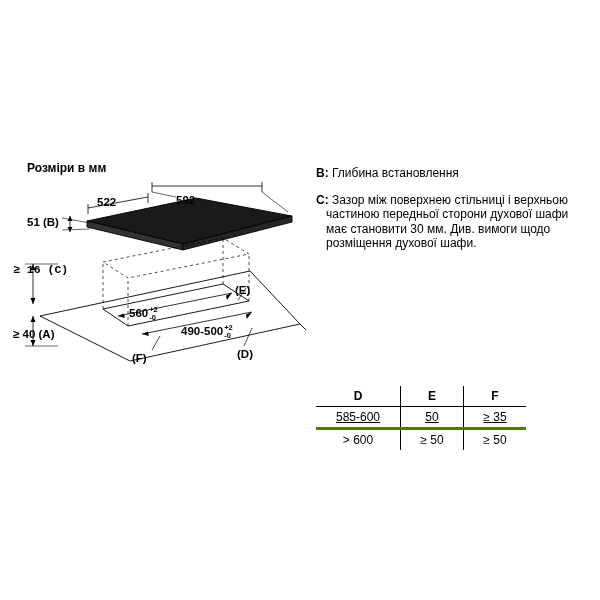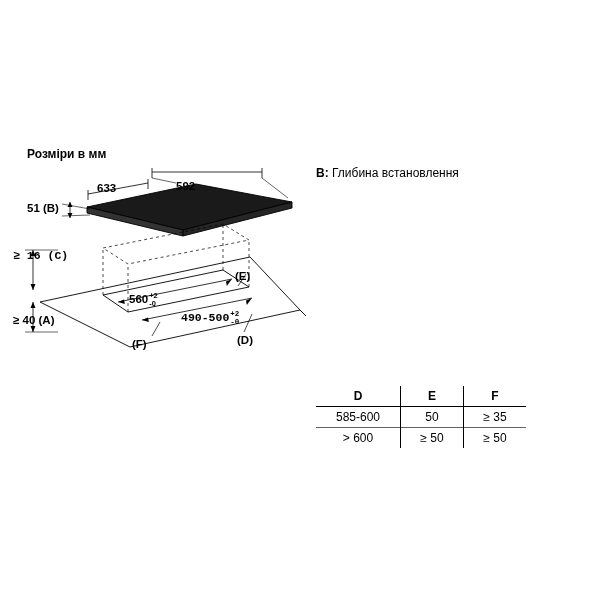--- a/index.html
+++ b/index.html
@@ -10,21 +10,21 @@
   body {
     width: 600px;
     height: 600px;
     position: relative;
     font-family: "Liberation Sans", sans-serif;
     color: #000000;
     overflow: hidden;
   }
   #stage {
     position: absolute;
-    left: 0; top: 2px;
+    left: 0; top: 16px;
     width: 600px;
     height: 444px;
   }
   .lbl {
     position: absolute;
     font-size: 11.5px;
     line-height: 13px;
     white-space: nowrap;
   }
   .bold { font-weight: bold; }
@@ -64,21 +64,21 @@
     font-size: 12px;
   }
   #tbl td, #tbl th {
     padding: 3px 9px 3px 9px;
     text-align: center;
     font-weight: normal;
     white-space: nowrap;
   }
   #tbl thead th { font-weight: bold; }
   #tbl thead tr { border-bottom: 1px solid #000; }
-  #tbl tbody tr:first-child { border-bottom: 1px solid #4d7c0f; }
+  #tbl tbody tr:first-child { border-bottom: 3px solid #4d7c0f; text-decoration: underline; }
   #tbl .c1 { border-right: 1px solid #000; min-width: 66px; }
   #tbl .c2 { border-right: 1px solid #000; min-width: 44px; }
   #tbl .c3 { min-width: 44px; }
   
   .tol {
     display: inline-block;
     vertical-align: middle;
     font-size: 7.5px;
     line-height: 8px;
     text-align: left;
@@ -154,43 +154,47 @@
 
       <line x1="152" y1="334" x2="160" y2="320" stroke="#000" stroke-width="0.7"></line>
 
       <line x1="300" y1="308" x2="306" y2="314" stroke="#000" stroke-width="0.9"></line>
     </g>
   </svg>
 
   
   <div id="title">Розміри в мм</div>
 
-  <div class="lbl bold" style="left:97px; top:180px;">633</div>
+  <div class="lbl bold" style="left:97px; top:180px;">522</div>
   <div class="lbl bold" style="left:176px; top:178px;text-align:right;">592</div>
   <div class="lbl bold" style="left:27px; top:200px;">51 (B)</div>
   <div class="lbl bold" style="left:13px; top:247px;font-family:Liberation Mono, monospace;">≥ 16 (C)</div>
   <div class="lbl bold" style="left:13px; top:312px;">≥ 40 (A)</div>
 
   <div class="lbl bold" style="left:129px; top:290px;">
     <span>560</span><span class="tol"><span>+2</span><span>-0</span></span>
   </div>
 
-  <div class="lbl bold" style="left:181px; top:308px;font-family:Liberation Mono, monospace;">
+  <div class="lbl bold" style="left:181px; top:308px;">
     <span>490-500</span><span class="tol"><span>+2</span><span>-0</span></span>
   </div>
 
   <div class="lbl bold" style="left:235px; top:268px;">(E)</div>
   <div class="lbl bold" style="left:237px; top:332px;">(D)</div>
   <div class="lbl bold" style="left:132px; top:336px;">(F)</div>
 </div>
 
 <div id="textcol">
   <div class="para">
     <span class="bold">B:</span>
     <span>Глибина встановлення</span>
+  </div>
+  <div class="para">
+    <span class="bold">C:</span>
+    <span>Зазор між поверхнею стільниці і верхньою частиною передньої сторони духової шафи має становити 30 мм. Див. вимоги щодо розміщення духової шафи.</span>
   </div>
 </div>
 
 <table id="tbl">
   <thead>
     <tr>
       <th class="c1">D</th>
       <th class="c2">E</th>
       <th class="c3">F</th>
     </tr>

